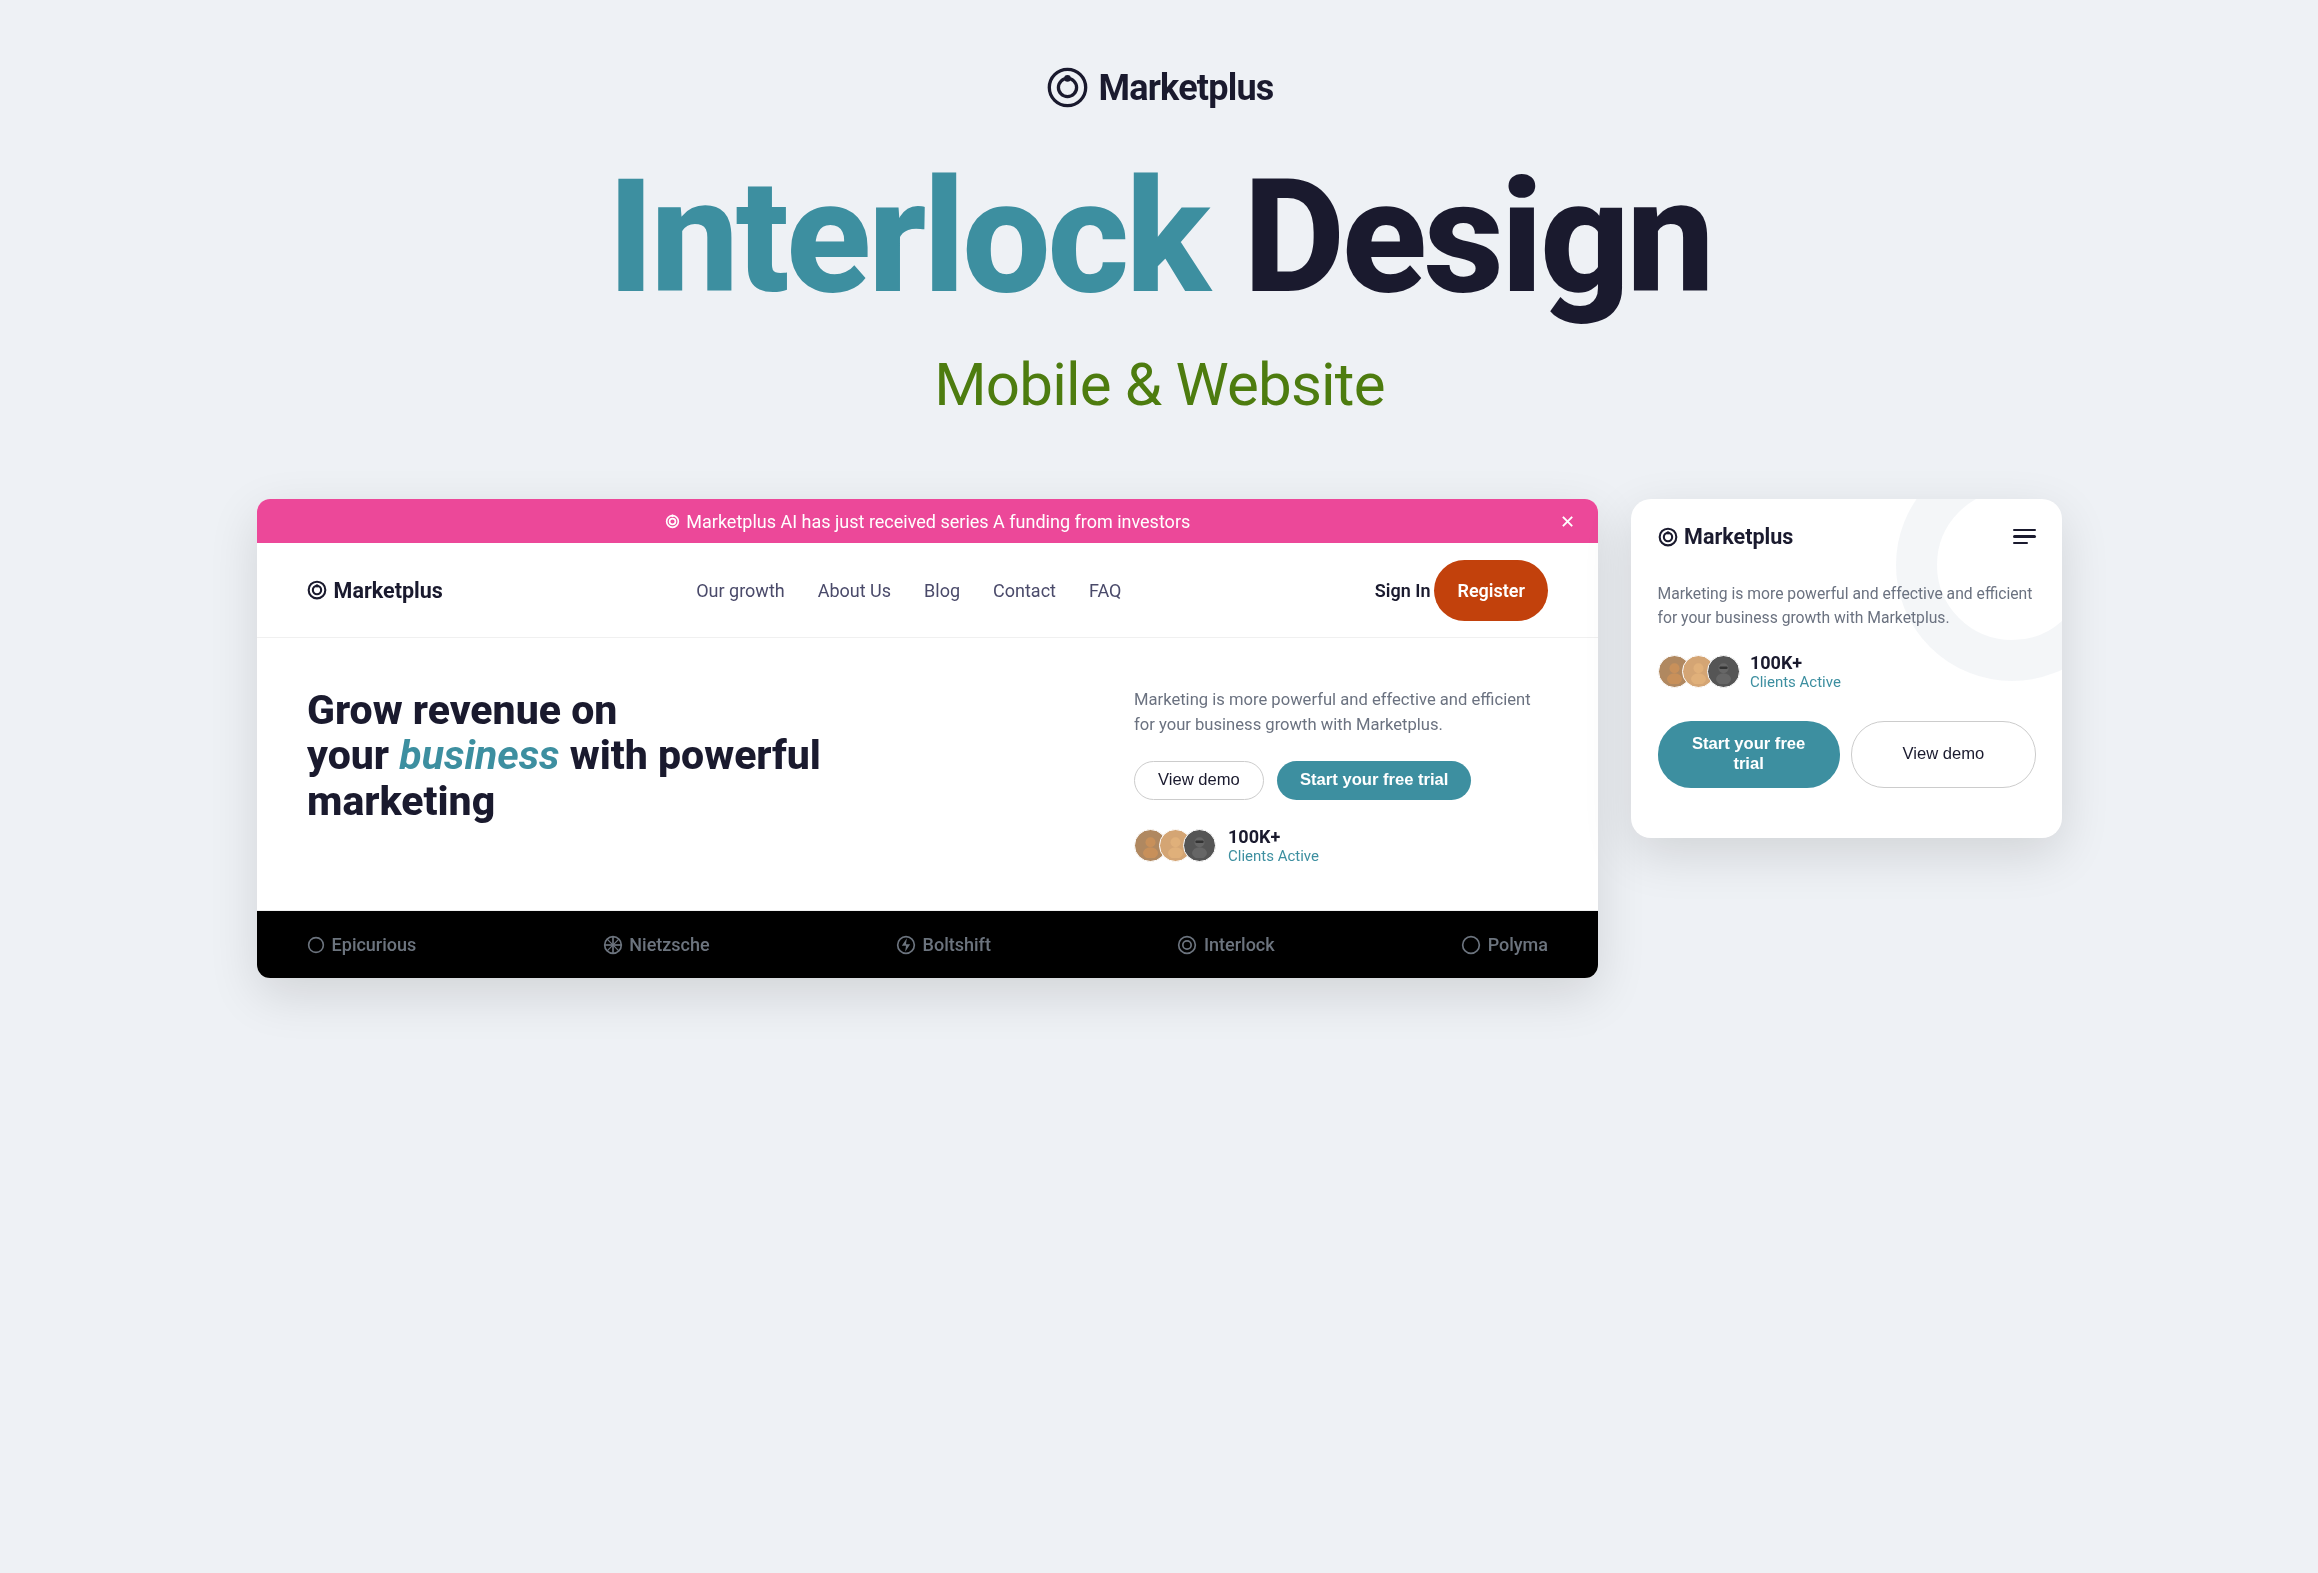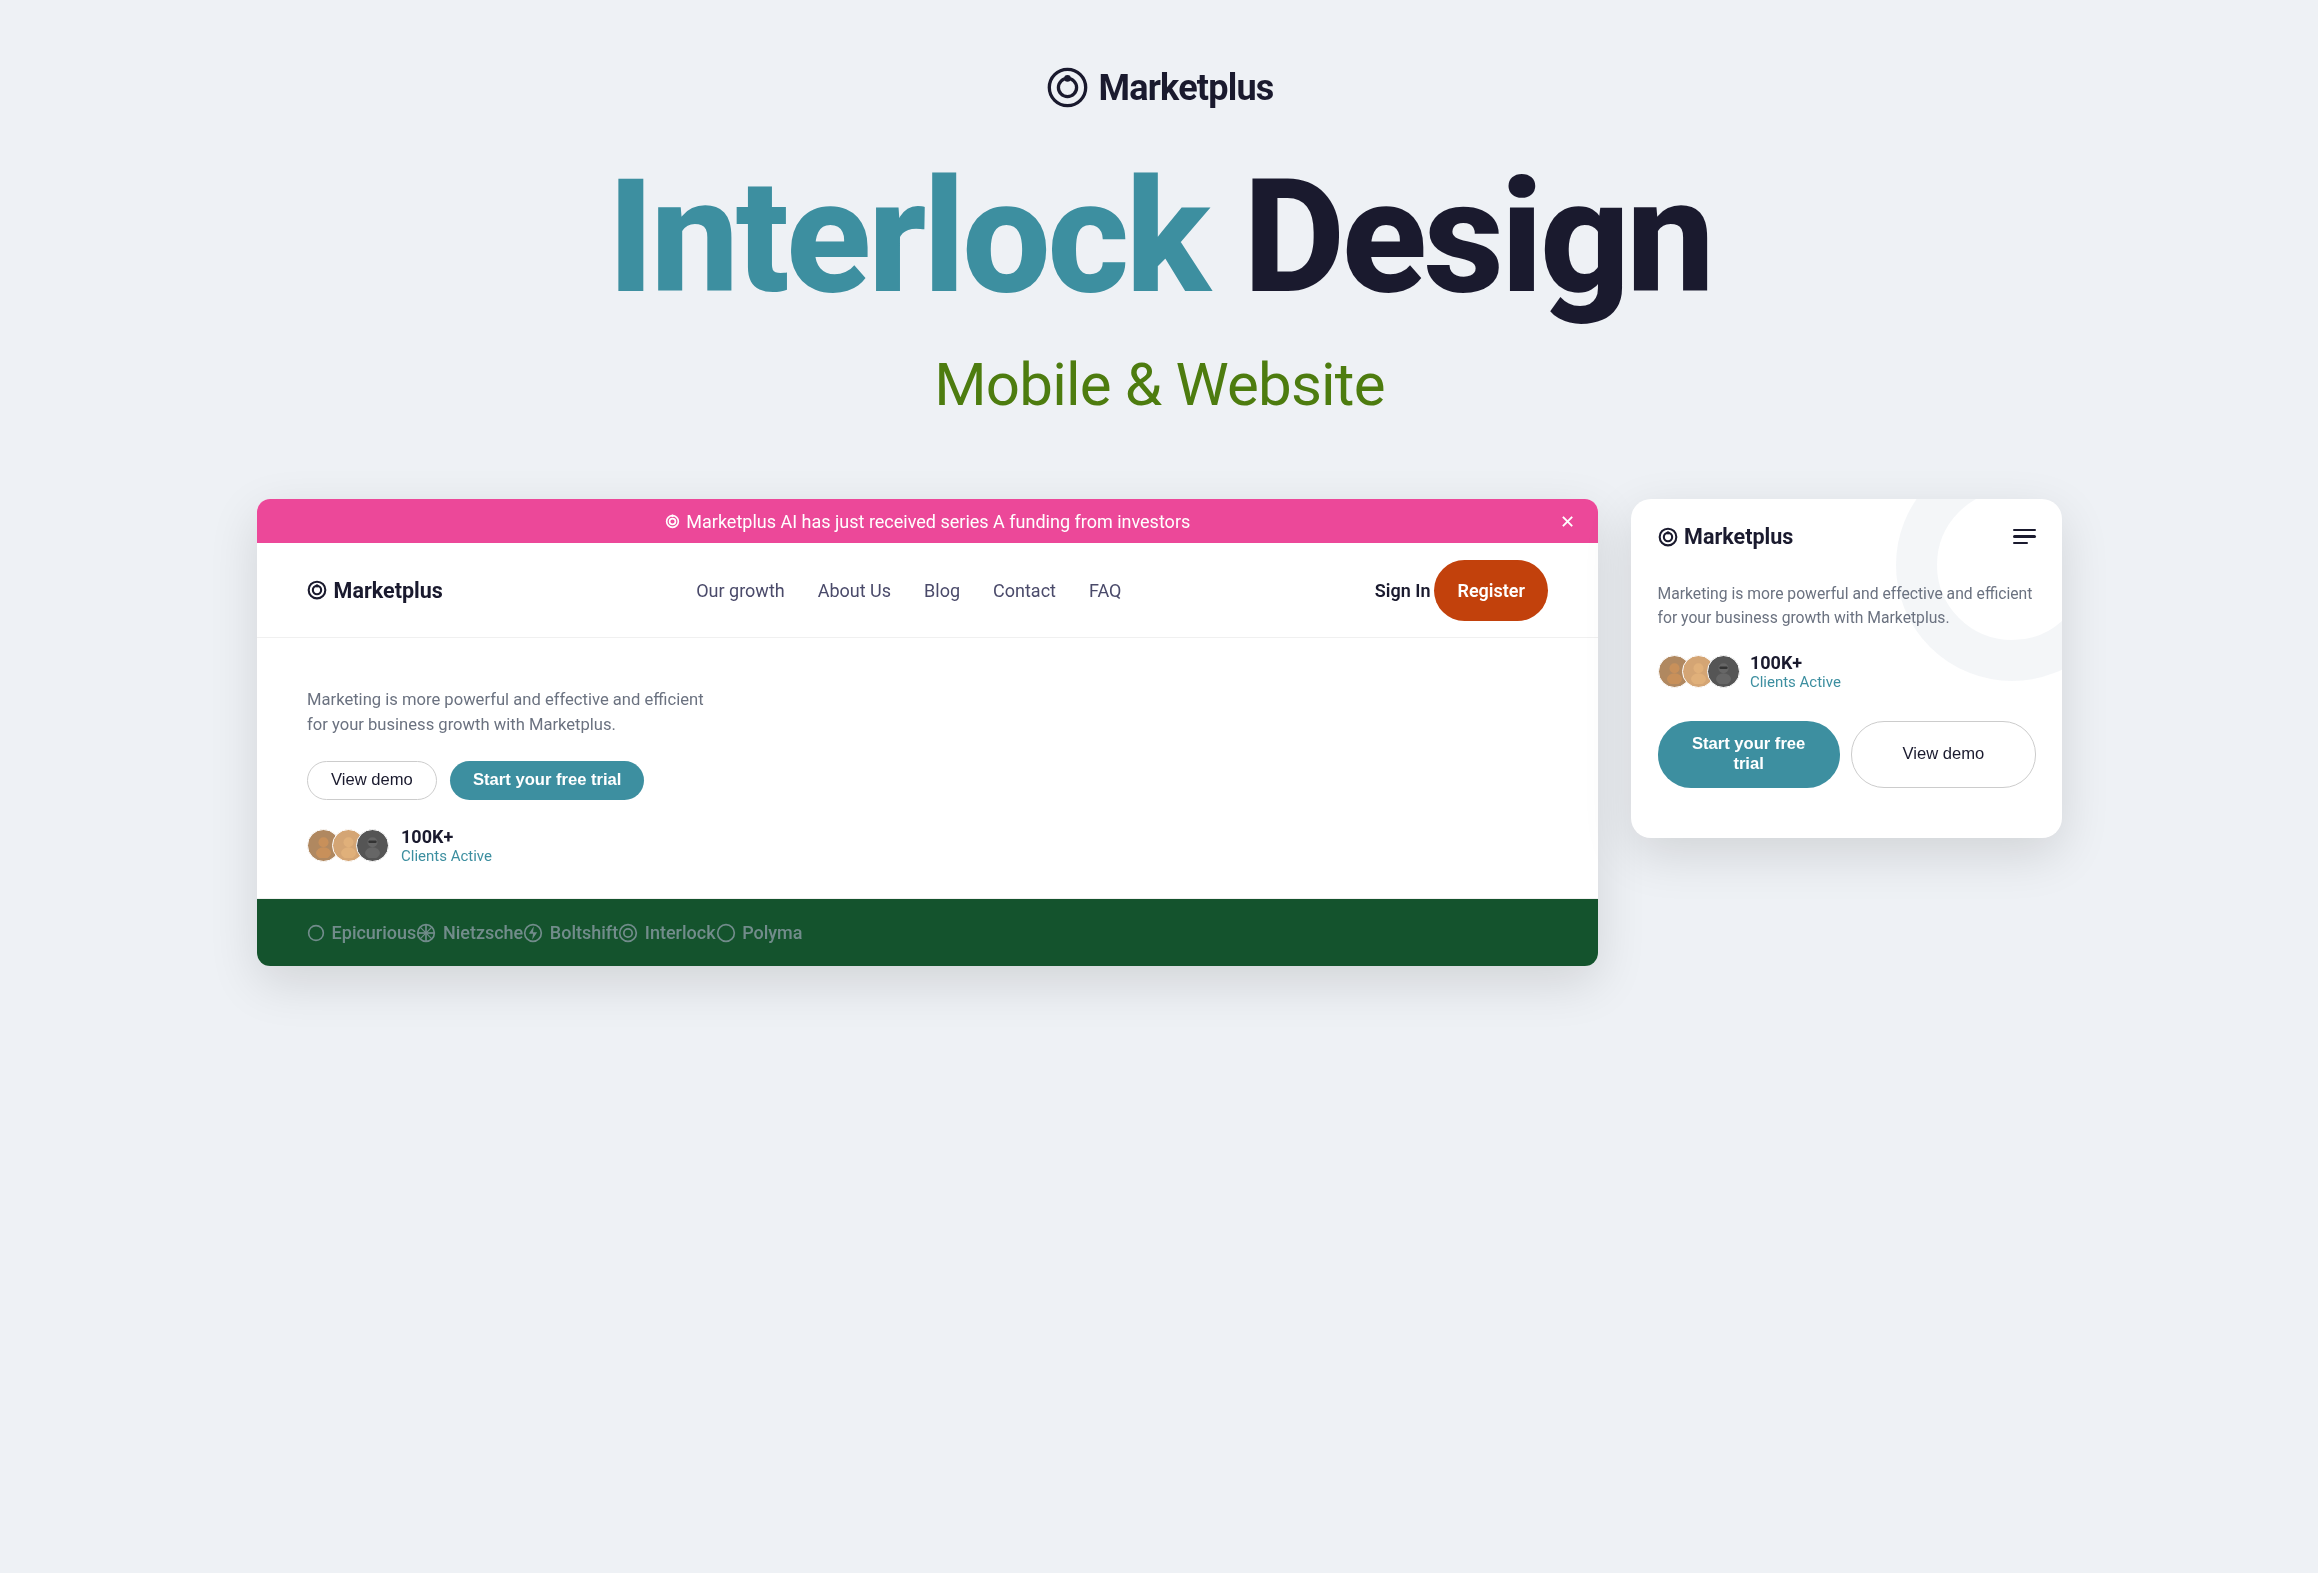--- a/index.html
+++ b/index.html
@@ -261,24 +261,25 @@
     }
 
     .clients-info .label {
       font-size: 15px;
       color: #3d8fa0;
     }
 
     .desktop-logos-bar {
       display: flex;
       align-items: center;
-      justify-content: flex-start;
+      justify-content: space-between;
       padding: 23px 50px;
       border-top: 0.8px solid #f0f0f0;
-      background: #14532d;
+      background: #000000;
+      margin-top: 12px;
     }
 
     .logo-item {
       display: flex;
       align-items: center;
       gap: 6.6px;
       font-size: 18px;
       color: #9aa5b4;
       font-weight: 500;
       opacity: 0.7;
@@ -460,20 +461,27 @@
         <li>Contact</li>
         <li>FAQ</li>
       </ul>
       <div class="desktop-nav-actions">
         <span class="signin-btn">Sign In</span>
         <span class="register-btn">Register</span>
       </div>
     </div>
 
     <div class="desktop-hero">
+      <div class="desktop-hero-left">
+        <div class="desktop-hero-heading">
+          <span>Grow revenue on</span><br>
+          <span>your </span><span class="italic-teal">business</span><span> with powerful</span><br>
+          <span>marketing</span>
+        </div>
+      </div>
 
       <div class="desktop-hero-right">
         <p class="desktop-hero-desc">Marketing is more powerful and effective and efficient for your business growth with Marketplus.</p>
         <div class="desktop-hero-buttons">
           <button class="btn-outline-sm">View demo</button>
           <button class="btn-teal-sm">Start your free trial</button>
         </div>
         <div class="clients-row">
           <div class="avatar-stack">
             <div class="avatar-circle face-1">

